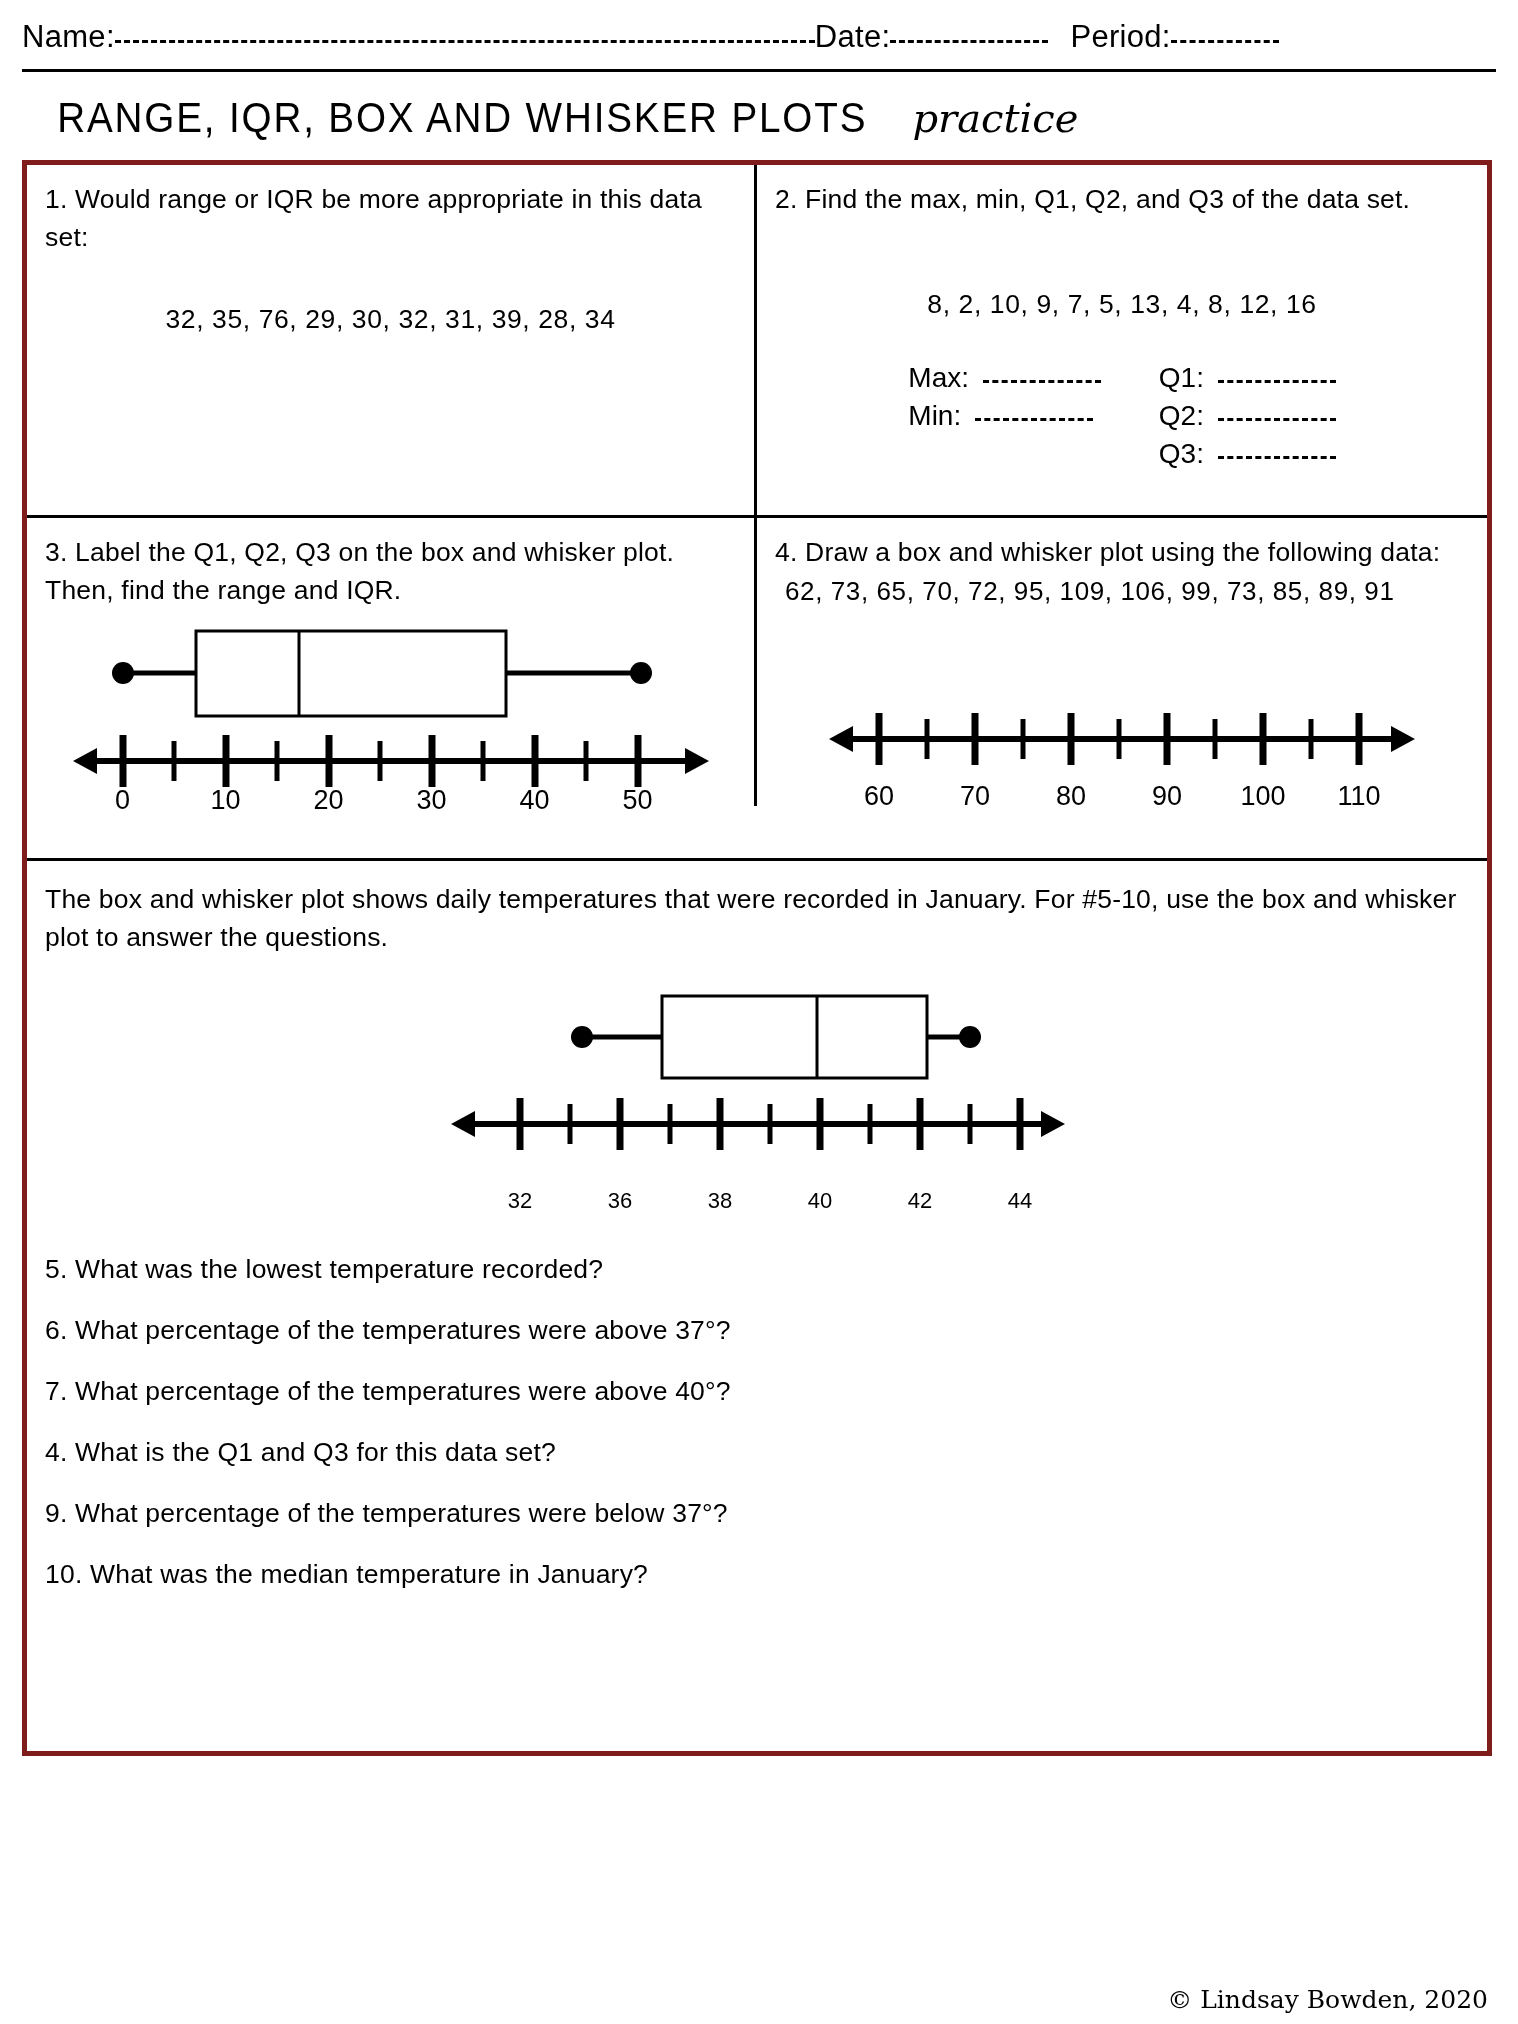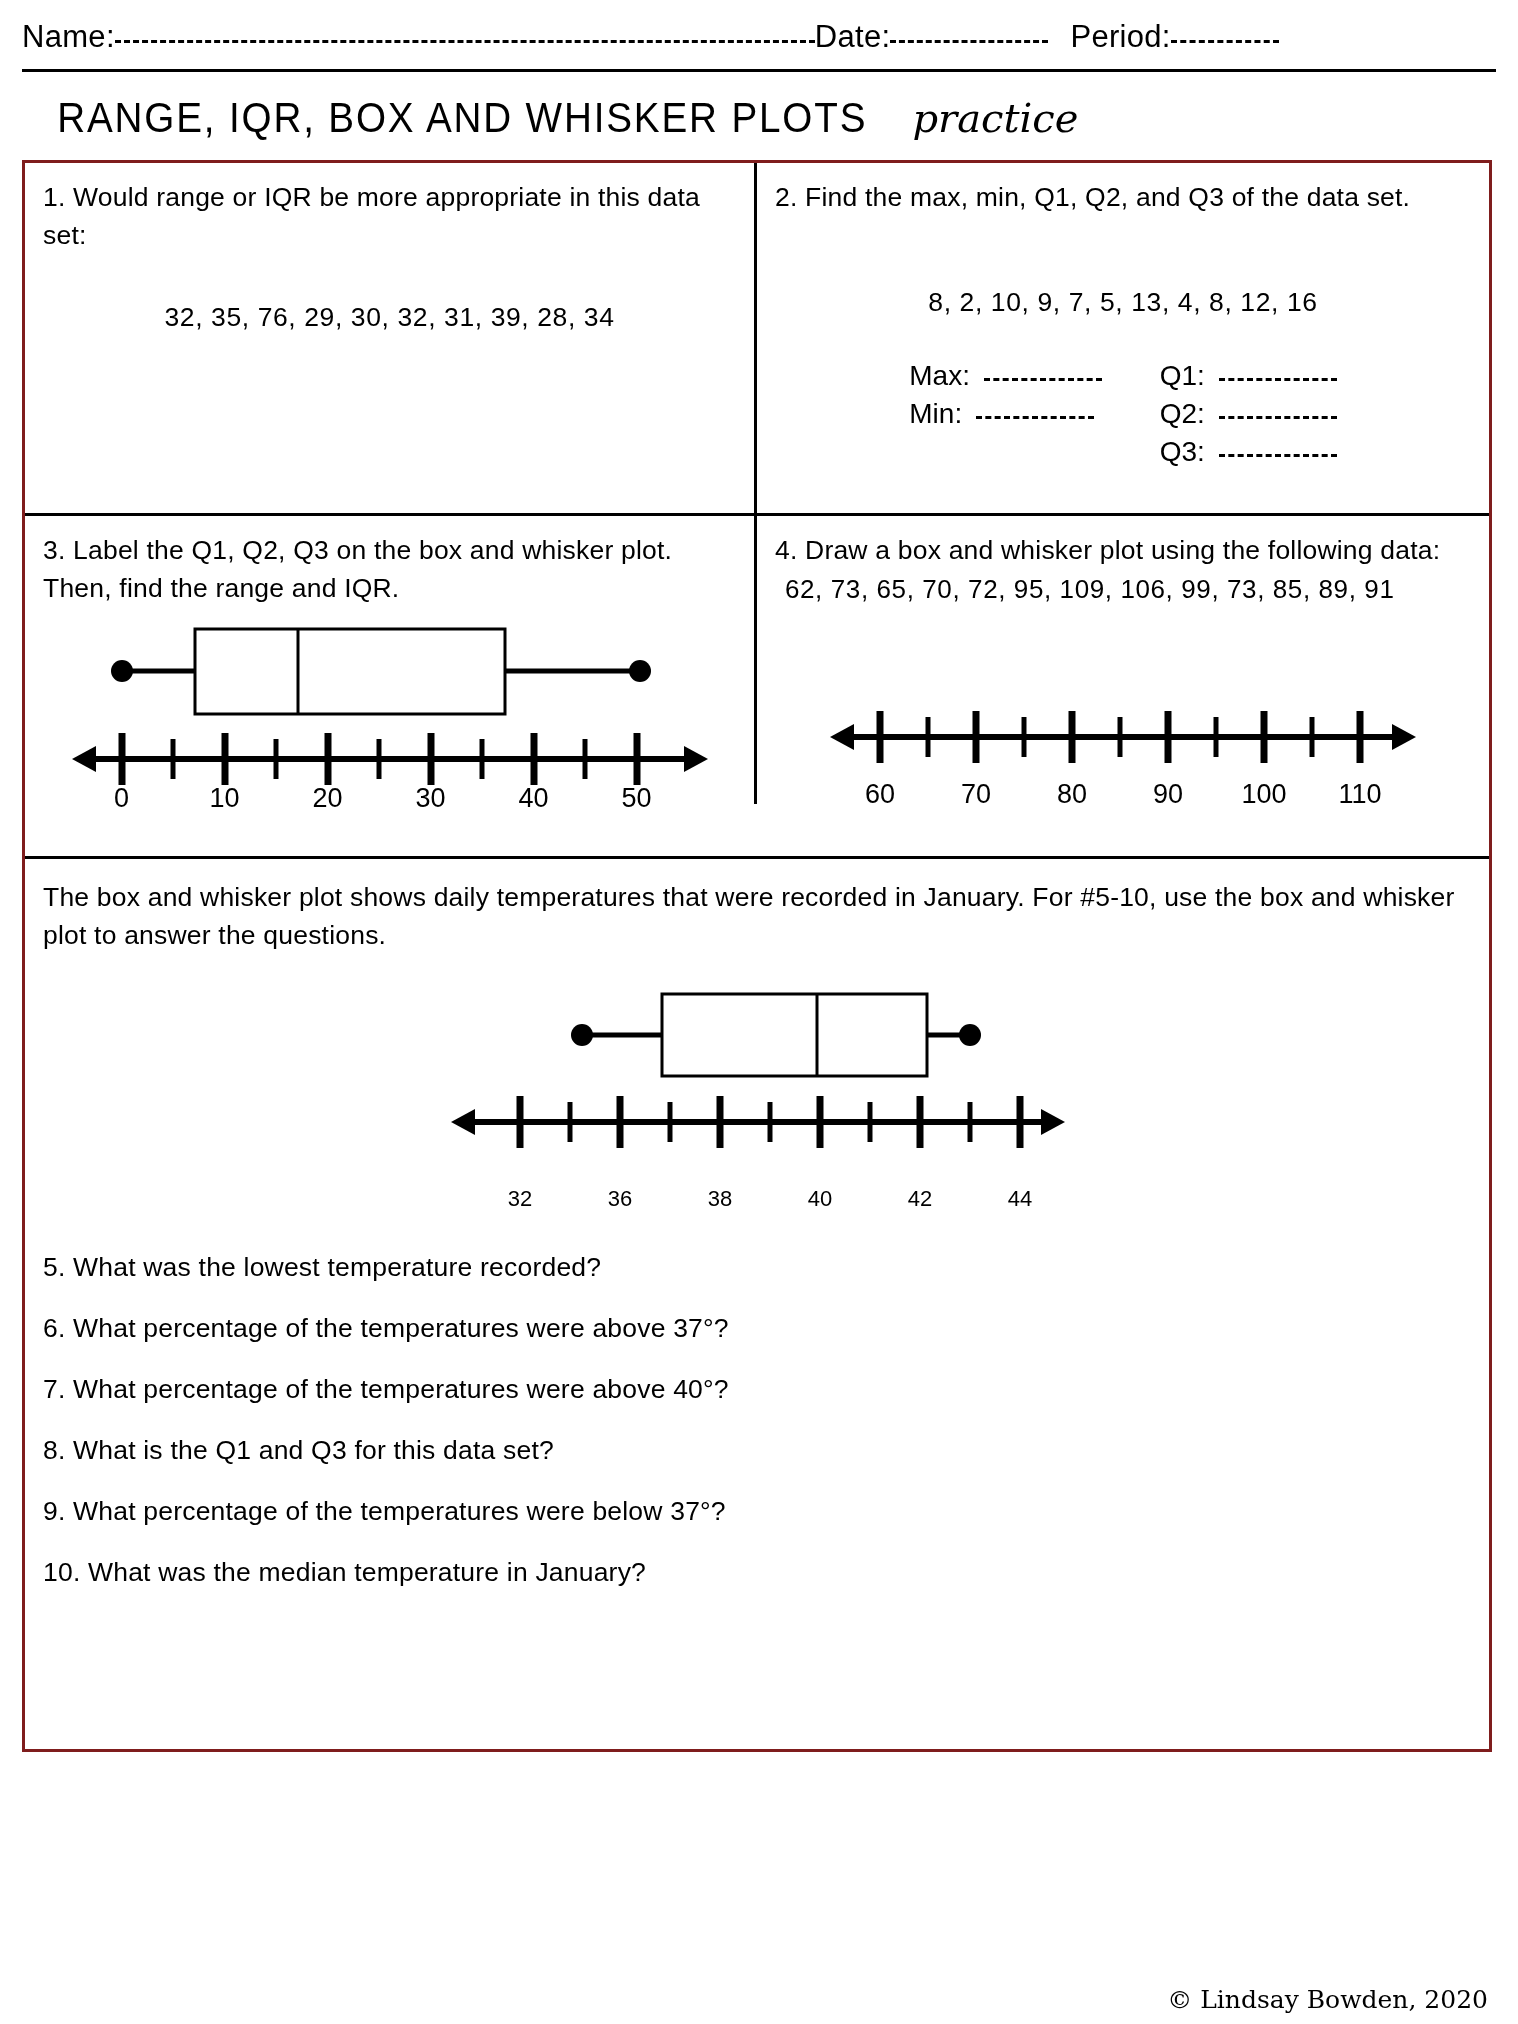--- a/index.html
+++ b/index.html
@@ -65,21 +65,21 @@
   }
   .title-script {
     font-family: "DejaVu Serif", serif;
     font-style: italic;
     font-size: 40px;
     margin-left: 10px;
   }
 
   
   .grid {
-    border: 3px solid #7f1d1d;
+    border: 5px solid #7f1d1d;
     width: 1470px;
     box-sizing: border-box;
   }
   .grid-row {
     display: flex;
   }
   .grid-row.divider-bottom {
     border-bottom: 3px solid #000;
   }
   .cell {
@@ -336,21 +336,21 @@
           <span style="position:absolute;left:283px;transform:translateX(-50%);">38</span>
           <span style="position:absolute;left:383px;transform:translateX(-50%);">40</span>
           <span style="position:absolute;left:483px;transform:translateX(-50%);">42</span>
           <span style="position:absolute;left:583px;transform:translateX(-50%);">44</span>
         </div>
 
         <div class="question-list">
           <div class="q-item">5. What was the lowest temperature recorded?</div>
           <div class="q-item">6. What percentage of the temperatures were above 37°?</div>
           <div class="q-item">7. What percentage of the temperatures were above 40°?</div>
-          <div class="q-item">8. What is the Q1 and Q3 for this data set?</div>
+          <div class="q-item">4. What is the Q1 and Q3 for this data set?</div>
           <div class="q-item">9. What percentage of the temperatures were below 37°?</div>
           <div class="q-item">10. What was the median temperature in January?</div>
         </div>
 
       </div>
     </div>
   </div>
 
   <div class="footer">© Lindsay Bowden, 2020</div>
 

